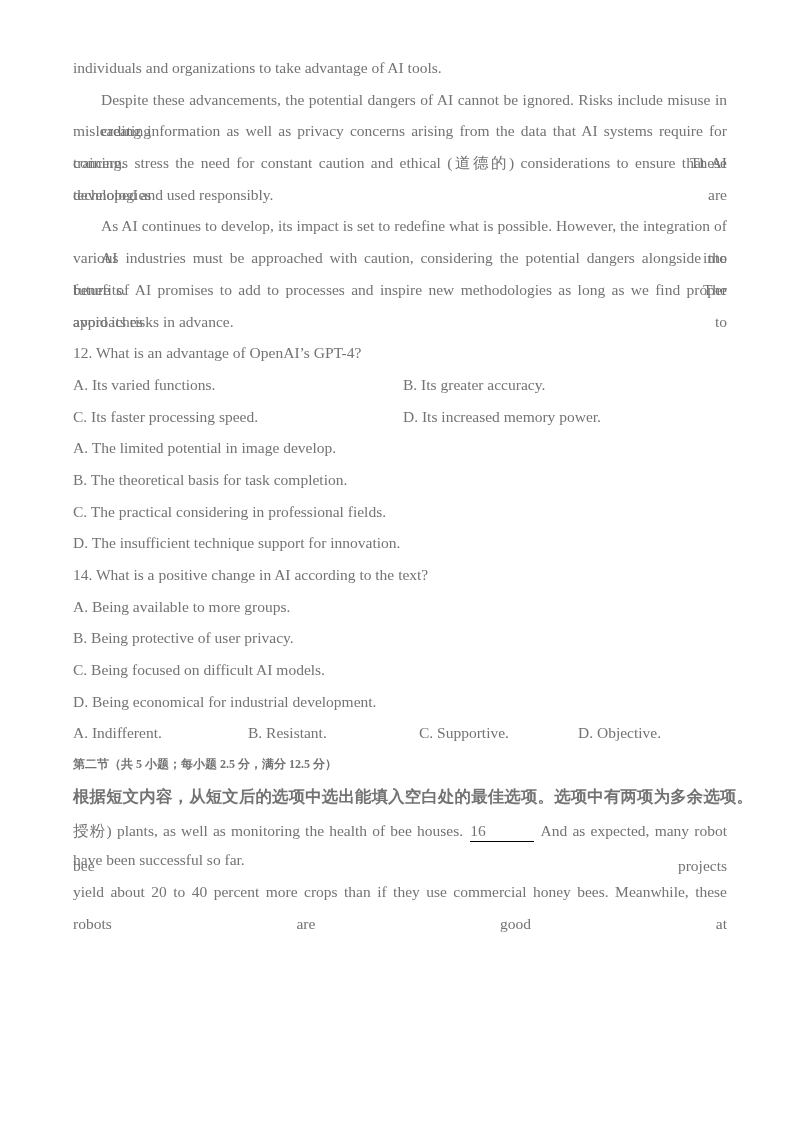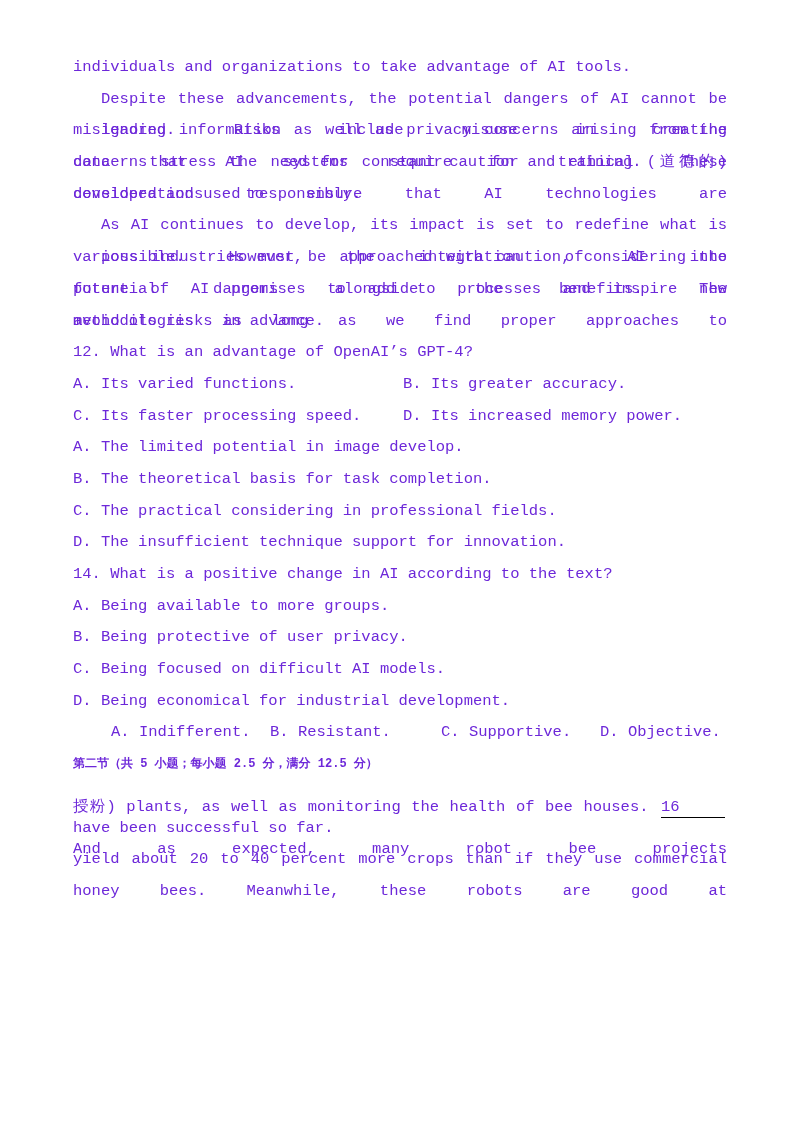--- a/index.html
+++ b/index.html
@@ -6,22 +6,22 @@
     margin: 0;
     padding: 0;
     background: #ffffff;
   }
   .page {
     position: relative;
     width: 800px;
     height: 1131px;
     margin: 0 auto;
     background: #ffffff;
-    color: #6d28d9;
-    font-family: Liberation Mono, monospace;
+    color: #737373;
+    font-family: Liberation Serif, serif;
     font-size: 15.5px;
     box-sizing: border-box;
     padding: 52px 73px 0 73px;
     overflow: hidden;
   }
   .line {
     line-height: 31.7px;
     height: 31.7px;
     white-space: nowrap;
     overflow: visible;
@@ -42,42 +42,42 @@
   }
   
   .optrow2 .optcol-left {
     display: inline-block;
     width: 330px;
   }
   .optrow2 .optcol-right {
     display: inline-block;
   }
   
-  .optrow4 .c1 { display: inline-block; width: 159px; margin-left: 38px; }
-  .optrow4 .c2 { display: inline-block; width: 171px; }
+  .optrow4 .c1 { display: inline-block; width: 159px; }
+  .optrow4 .c2 { display: inline-block; width: 171px; margin-left: 16px; }
   .optrow4 .c3 { display: inline-block; width: 159px; }
   .optrow4 .c4 { display: inline-block; }
   
   .line.heading {
     font-weight: 700;
     font-size: 12px;
   }
   .line.instruction {
     font-weight: 700;
     font-size: 16.4px;
     letter-spacing: 0.2px;
   }
   
   .blank {
     display: inline-block;
     min-width: 64px;
     text-align: right;
     border-bottom: 1.4px solid #000;
     line-height: 20px;
-    margin: 16px 2px;
+    margin: 8px 2px;
   }
 </style>
 </head>
 <body>
 
 <div class="page">
 
   <div class="line end">individuals and organizations to take advantage of AI tools.</div>
 
   <div class="line just indent">Despite these advancements, the potential dangers of AI cannot be ignored. Risks include misuse in creating</div>
@@ -107,20 +107,21 @@
   <div class="line">A. Being available to more groups.</div>
   <div class="line">B. Being protective of user privacy.</div>
   <div class="line">C. Being focused on difficult AI models.</div>
   <div class="line">D. Being economical for industrial development.</div>
 
   <div class="line optrow4">
     <span class="c1">A. Indifferent.</span><span class="c2">B. Resistant.</span><span class="c3">C. Supportive.</span><span class="c4">D. Objective.</span>
   </div>
 
   <div class="line heading">第二节（共 5 小题；每小题 2.5 分，满分 12.5 分）</div>
+  <div class="line instruction">根据短文内容，从短文后的选项中选出能填入空白处的最佳选项。选项中有两项为多余选项。</div>
 
   <div class="line just">
     <span>授粉) plants, as well as monitoring the health of bee houses.</span>
     <span class="blank">16</span>
     <span>And as expected, many robot bee projects</span>
   </div>
   <div class="line end">have been successful so far.</div>
 
   <div class="line just">yield about 20 to 40 percent more crops than if they use commercial honey bees. Meanwhile, these robots are good at</div>
 

